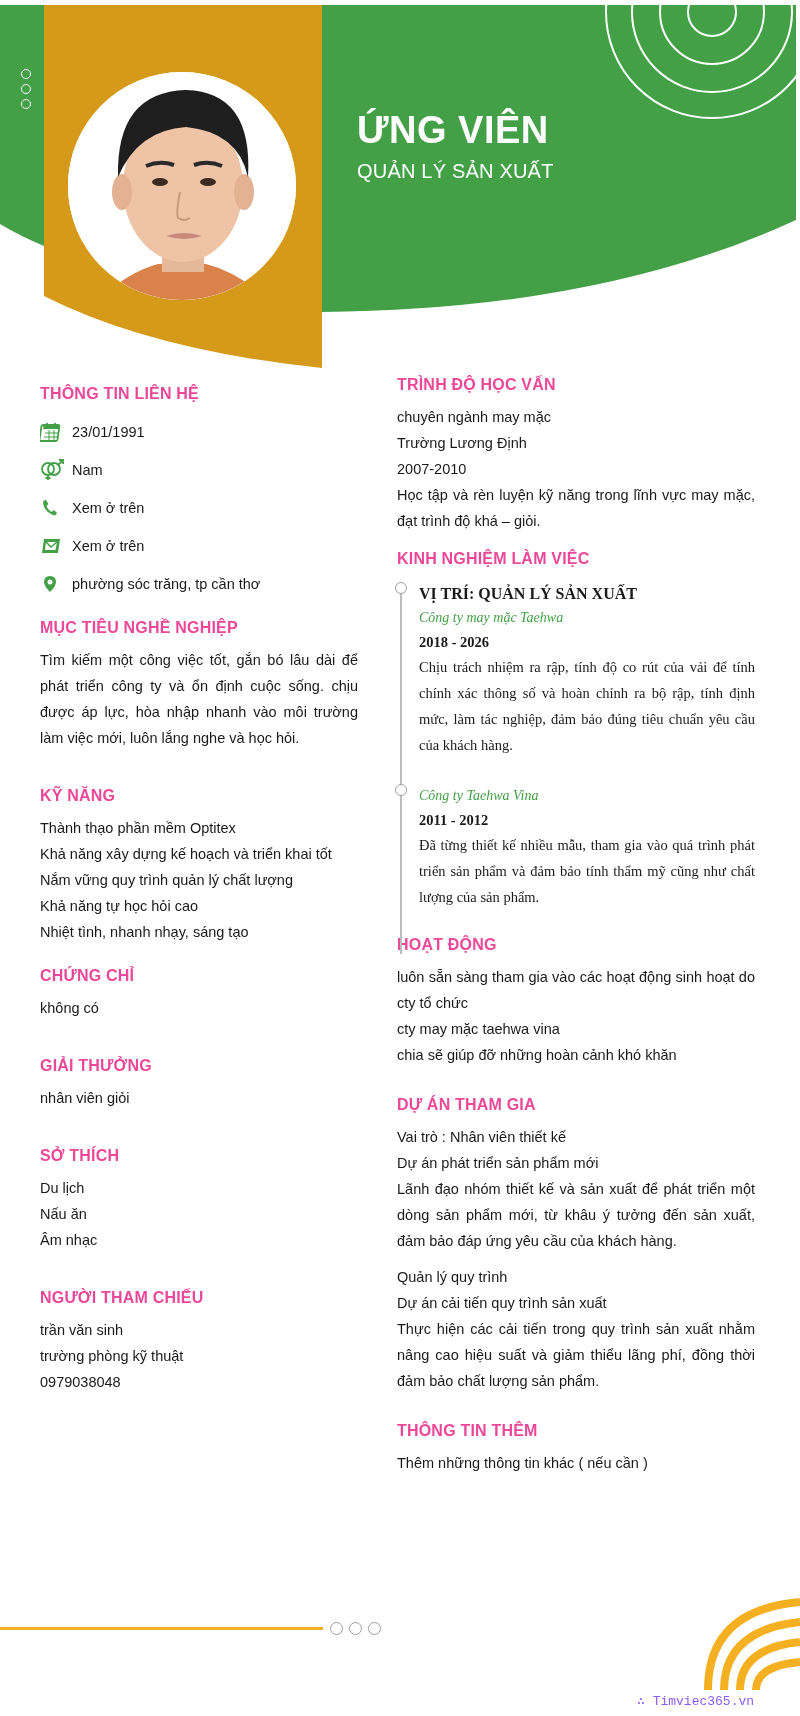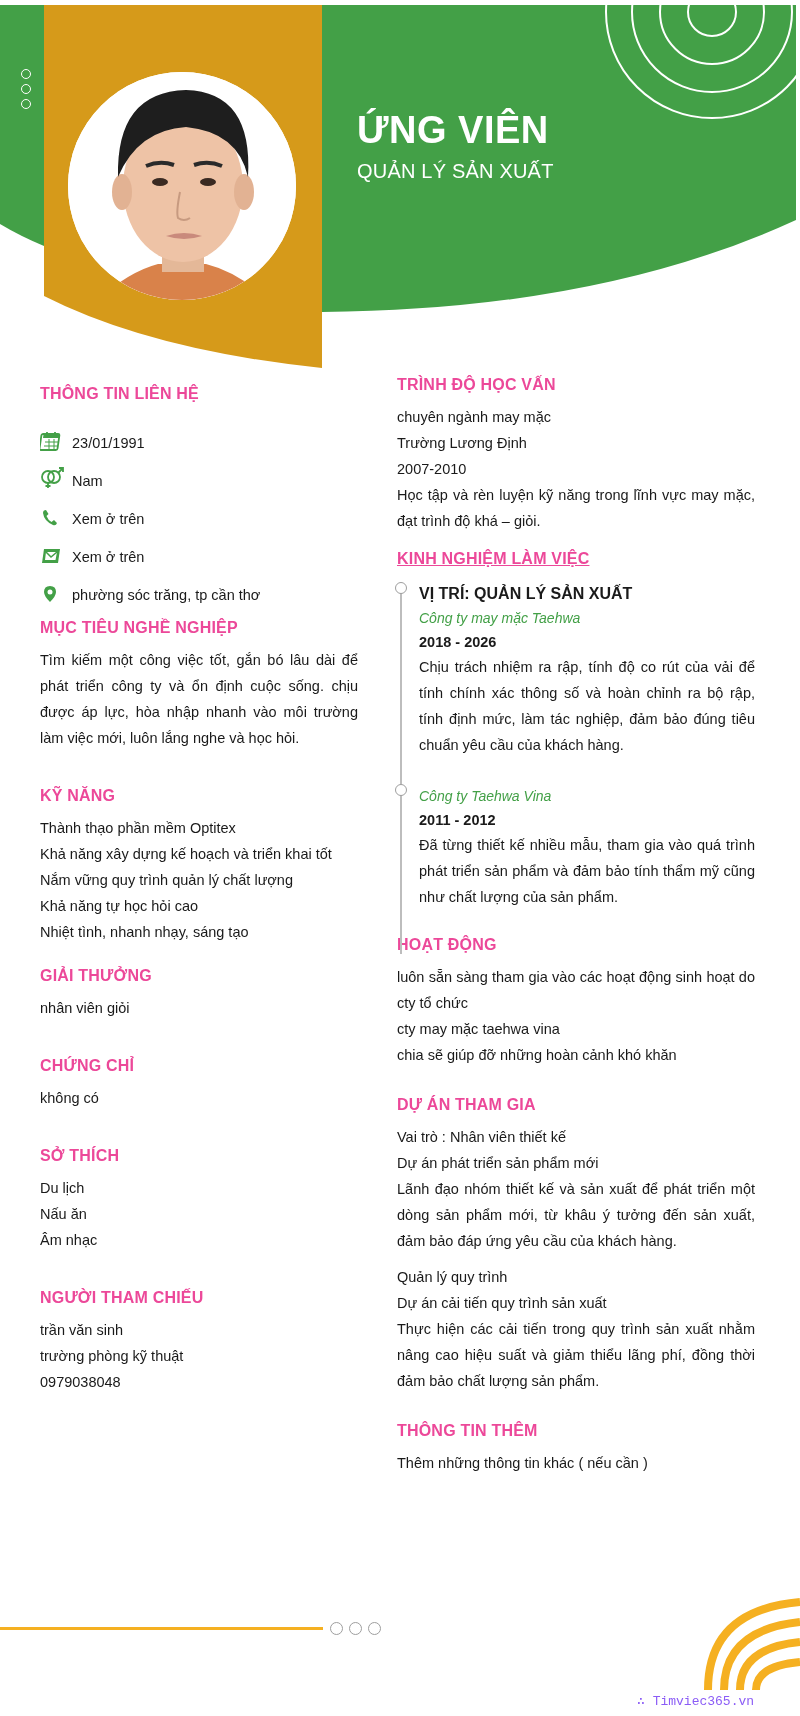--- a/index.html
+++ b/index.html
@@ -20,27 +20,27 @@
 
   .col-left { position: absolute; left: 40px; top: 385px; width: 318px; }
   .col-right { position: absolute; left: 397px; top: 376px; width: 358px; }
 
   .sec-title { color: #ec4899; font-size: 16px; font-weight: 700; letter-spacing: 0.2px; margin-bottom: 10px; }
   .text { font-size: 14.5px; line-height: 26px; }
   .text.just { text-align: justify; }
   .lines div { font-size: 14.5px; line-height: 26px; }
   .section { margin-bottom: 28px; }
 
-  .contact-item { display: flex; align-items: flex-end; height: 38px; font-size: 14.5px; }
+  .contact-item { display: flex; align-items: center; height: 38px; font-size: 14.5px; }
   .contact-item .ic { width: 32px; display: flex; align-items: center; justify-content: flex-start; color: #43a047; }
   .contact-item svg { display: block; }
 
   .timeline { position: relative; padding-left: 22px; }
   .timeline .line { position: absolute; left: 3px; top: 10px; width: 2px; height: 362px; background: #bdbdbd; }
-  .job { position: relative; margin-bottom: 26px; }
+  .job { position: relative; margin-bottom: 26px; font-family: Liberation Serif, serif; }
   .job .marker { position: absolute; left: -24px; top: 0px; width: 12px; height: 12px; border-radius: 50%; border: 1.3px solid #9e9e9e; background: #fff; }
   .job .pos { font-size: 16px; font-weight: 700; line-height: 24px; }
   .job .company { font-size: 14px; font-style: italic; color: #43a047; line-height: 24px; }
   .job .period { font-size: 14.5px; font-weight: 700; line-height: 24px; }
   .job .desc { font-size: 14.5px; line-height: 26px; text-align: justify; }
 
   .project { margin-bottom: 10px; }
 
   .footer-line { position: absolute; left: 0; top: 1627px; width: 323px; height: 3px; background: #f5b021; }
   .footer-dots { position: absolute; left: 330px; top: 1622px; display: flex; gap: 6px; }
@@ -173,30 +173,30 @@
     <div class="lines">
       <div>Thành thạo phần mềm Optitex</div>
       <div>Khả năng xây dựng kế hoạch và triển khai tốt</div>
       <div>Nắm vững quy trình quản lý chất lượng</div>
       <div>Khả năng tự học hỏi cao</div>
       <div>Nhiệt tình, nhanh nhạy, sáng tạo</div>
     </div>
   </div>
 
   <div class="section" style="margin-bottom:36px;">
+    <div class="sec-title">CHỨNG CHỈ</div>
+    <div class="lines">
+        <div>không có</div>
+      </div>
+  </div>
+
+  <div class="section" style="margin-bottom:36px;">
     <div class="sec-title">GIẢI THƯỞNG</div>
     <div class="lines">
         <div>nhân viên giỏi</div>
-      </div>
-  </div>
-
-  <div class="section" style="margin-bottom:36px;">
-    <div class="sec-title">CHỨNG CHỈ</div>
-    <div class="lines">
-        <div>không có</div>
       </div>
   </div>
 
   <div class="section" style="margin-bottom:36px;">
     <div class="sec-title">SỞ THÍCH</div>
     <div class="lines">
       <div>Du lịch</div>
       <div>Nấu ăn</div>
       <div>Âm nhạc</div>
     </div>
@@ -218,21 +218,21 @@
     <div class="sec-title">TRÌNH ĐỘ HỌC VẤN</div>
     <div class="lines">
       <div>chuyên ngành may mặc</div>
       <div>Trường Lương Định</div>
       <div>2007-2010</div>
     </div>
     <div class="text just">Học tập và rèn luyện kỹ năng trong lĩnh vực may mặc, đạt trình độ khá – giỏi.</div>
   </div>
 
   <div class="section" style="margin-bottom:26px;">
-    <div class="sec-title" style="margin-bottom:14px;text-decoration:underline;">KINH NGHIỆM LÀM VIỆC</div>
+    <div class="sec-title" style="margin-bottom:14px;">KINH NGHIỆM LÀM VIỆC</div>
     <div class="timeline">
       <div class="line"></div>
       <div class="job">
         <span class="marker"></span>
         <div class="pos">VỊ TRÍ: QUẢN LÝ SẢN XUẤT</div>
         <div class="company">Công ty may mặc Taehwa</div>
         <div class="period">2018 - 2026</div>
         <div class="desc">Chịu trách nhiệm ra rập, tính độ co rút của vải để tính chính xác thông số và hoàn chỉnh ra bộ rập, tính định mức, làm tác nghiệp, đảm bảo đúng tiêu chuẩn yêu cầu của khách hàng.</div>
       </div>
       <div class="job">

